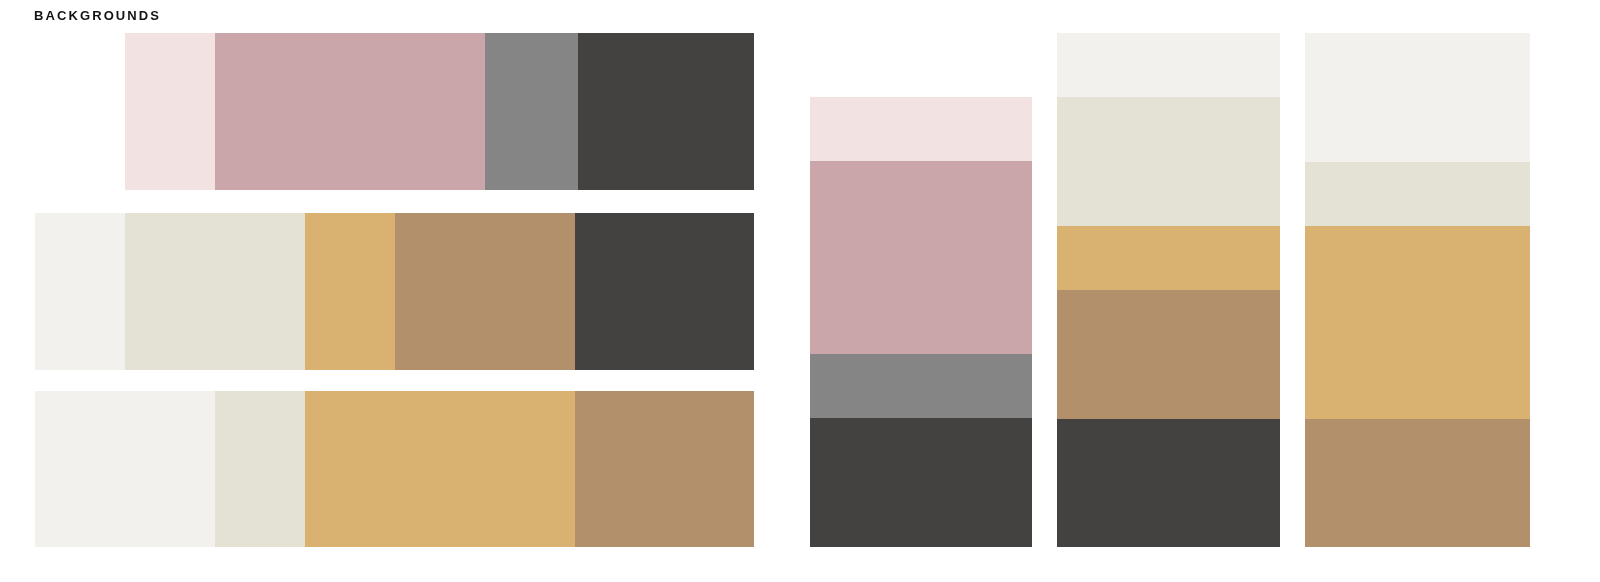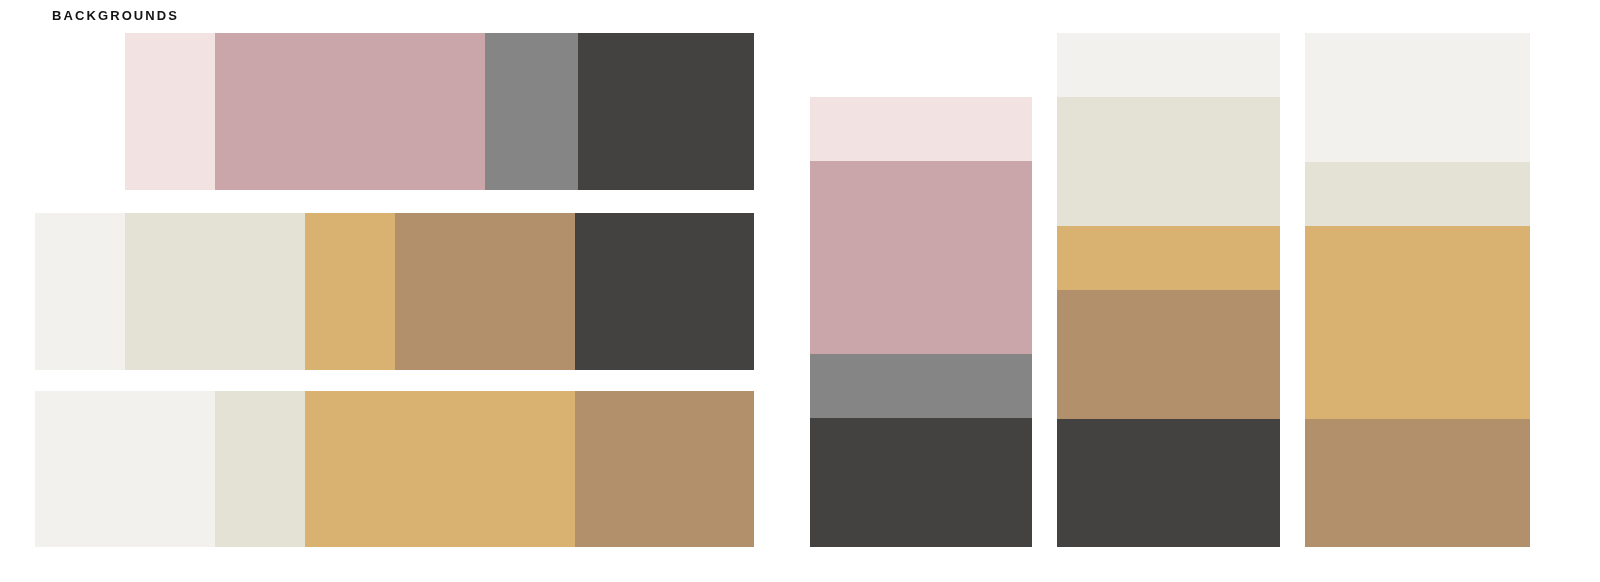--- a/index.html
+++ b/index.html
@@ -17,21 +17,21 @@
     position: relative;
     width: 1600px;
     height: 582px;
     background: #ffffff;
     overflow: hidden;
   }
 
   
   .section-title {
     position: absolute;
-    left: 52px;
+    left: 34px;
     top: 8px;
     font-size: 13px;
     font-weight: bold;
     letter-spacing: 2.1px;
     color: #141414;
     line-height: 16px;
     white-space: nowrap;
   }
 
   

